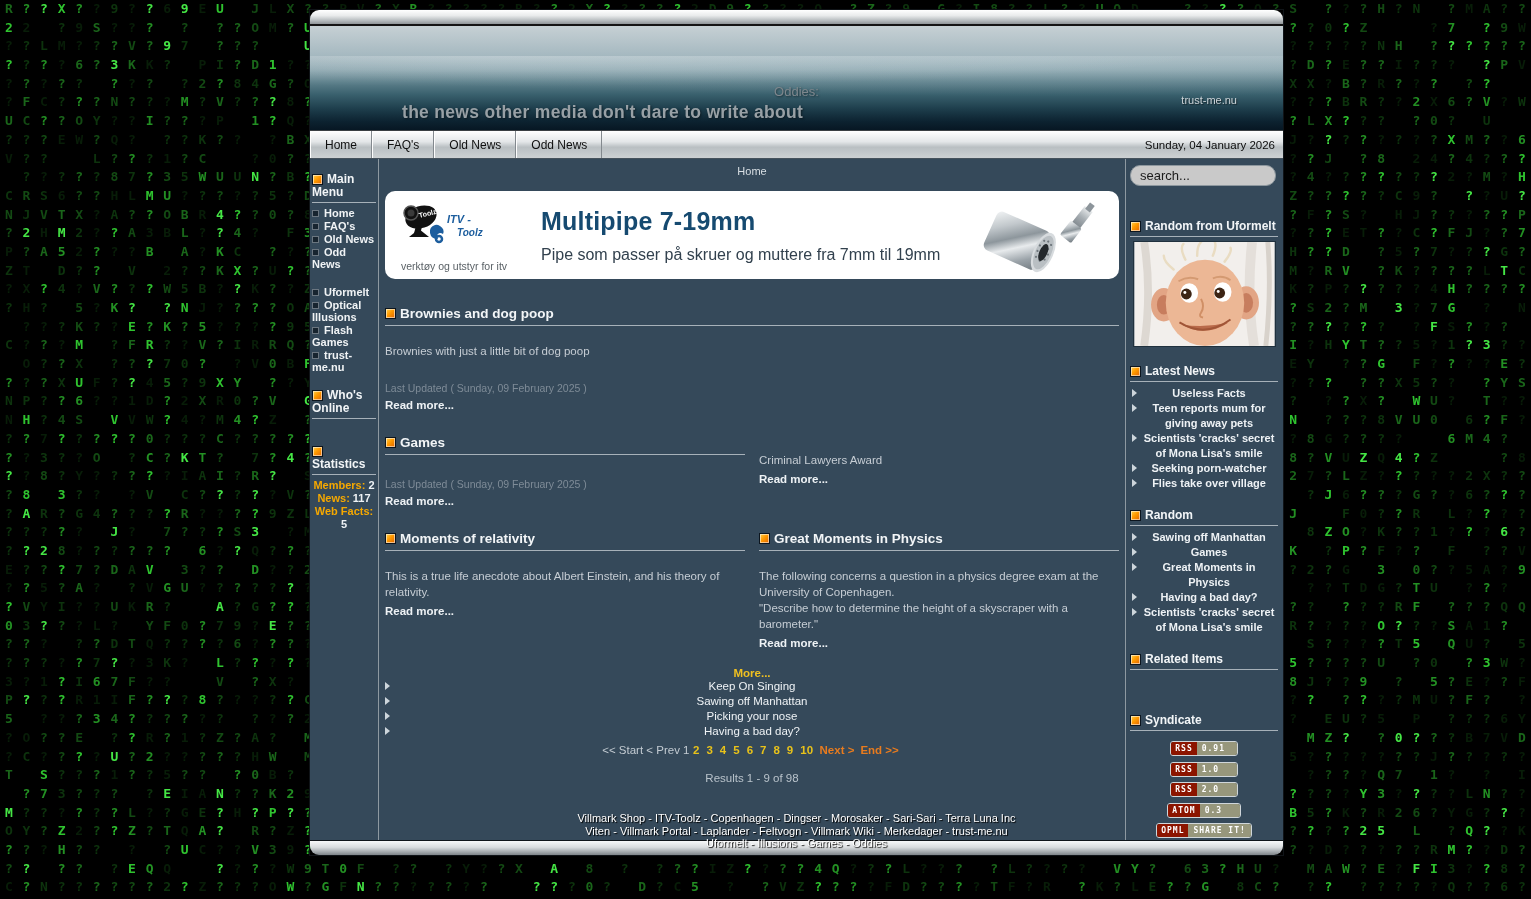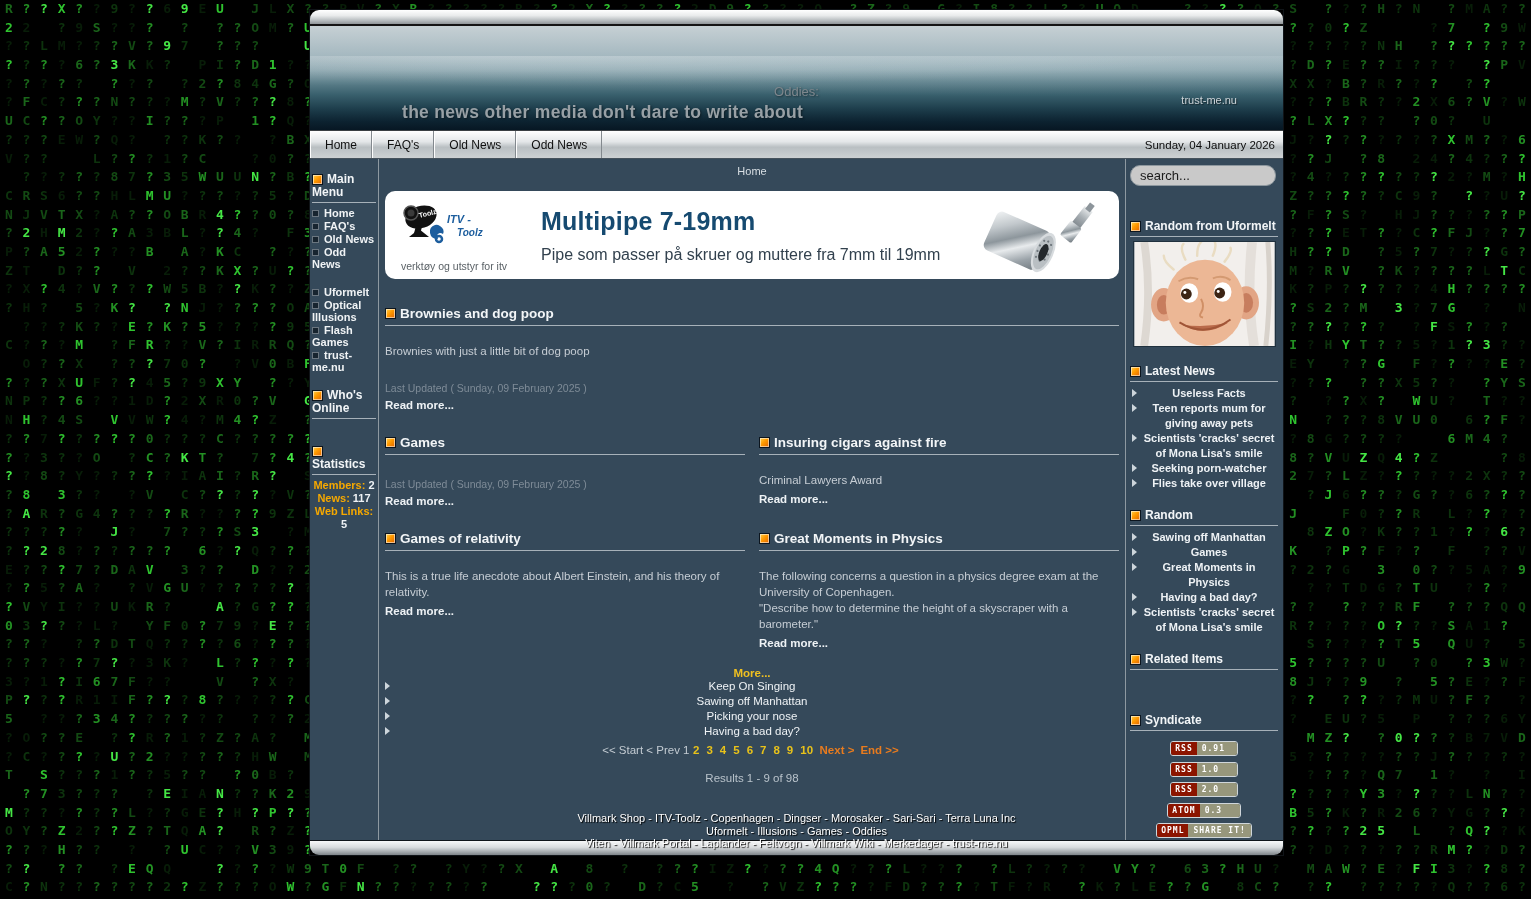--- a/index.html
+++ b/index.html
@@ -4448,21 +4448,21 @@
       </div>
       <div class="lmod">
         <div class="mod-head"><span class="oicon"></span><span>Who's Online</span></div>
       </div>
       <div class="lmod" style="margin-top:26px;">
         <div class="mod-head"><span class="oicon"></span><span>Statistics</span></div>
         <div class="stats">
 
         <div class="stat-row"><b>Members:</b> <span>2</span></div>
             <div class="stat-row"><b>News:</b> <span>117</span></div>
-            <div class="stat-row"><b>Web Links:</b> <span>5</span></div>
+            <div class="stat-row"><b>Web Facts:</b> <span>5</span></div>
           </div>
       </div>
     </div>
 
     <div class="main-col">
       <div class="breadcrumb">Home</div>
 
       <div class="banner">
         <div class="banner-logo">
           <svg width="118" height="56" viewBox="0 0 118 56">
@@ -4541,34 +4541,30 @@
       <div class="articles-grid">
         <div>
           <div class="art-head">
               <span class="oicon"></span>
               <h3>Games</h3>
             </div>
           <div class="art-updated">Last Updated ( Sunday, 09 February 2025 )</div>
           <div class="art-readmore">Read more...</div>
         </div>
         <div>
-          <div class="art-head">
-              <span class="oicon"></span>
-              <h3>Insuring cigars against fire</h3>
-            </div>
           <div class="art-body">Criminal Lawyers Award</div>
           <div class="art-readmore">Read more...</div>
         </div>
       </div>
 
       <div class="articles-grid">
         <div>
           <div class="art-head">
               <span class="oicon"></span>
-              <h3>Games of relativity</h3>
+              <h3>Moments of relativity</h3>
             </div>
           <div class="art-body">This is a true life anecdote about Albert Einstein, and his theory of relativity.</div>
           <div class="art-readmore">Read more...</div>
         </div>
         <div>
           <div class="art-head">
               <span class="oicon"></span>
               <h3>Great Moments in Physics</h3>
             </div>
           <div class="art-body">
@@ -4685,17 +4681,17 @@
 
   <div class="bottom-strip"></div>
 </div>
 
 <div id="footer">
   <div>
     
   <span class="foot-link">Villmark Shop</span><span class="foot-link">ITV-Toolz</span><span class="foot-link">Copenhagen</span><span class="foot-link">Dingser</span><span class="foot-link">Morosaker</span><span class="foot-link">Sari-Sari</span><span class="foot-link">Terra Luna Inc</span></div>
   <div>
     
-  <span class="foot-link">Uformelt</span><span class="foot-link">Illusions</span><span class="foot-link">Games</span><span class="foot-link">Oddies</span></div>
+  <span class="foot-link">Viten</span><span class="foot-link">Villmark Portal</span><span class="foot-link">Laplander</span><span class="foot-link">Feltvogn</span><span class="foot-link">Villmark Wiki</span><span class="foot-link">Merkedager</span><span class="foot-link">trust-me.nu</span></div>
   <div>
     
-  <span class="foot-link">Viten</span><span class="foot-link">Villmark Portal</span><span class="foot-link">Laplander</span><span class="foot-link">Feltvogn</span><span class="foot-link">Villmark Wiki</span><span class="foot-link">Merkedager</span><span class="foot-link">trust-me.nu</span></div>
+  <span class="foot-link">Uformelt</span><span class="foot-link">Illusions</span><span class="foot-link">Games</span><span class="foot-link">Oddies</span></div>
 </div>
 
 </body></html>

